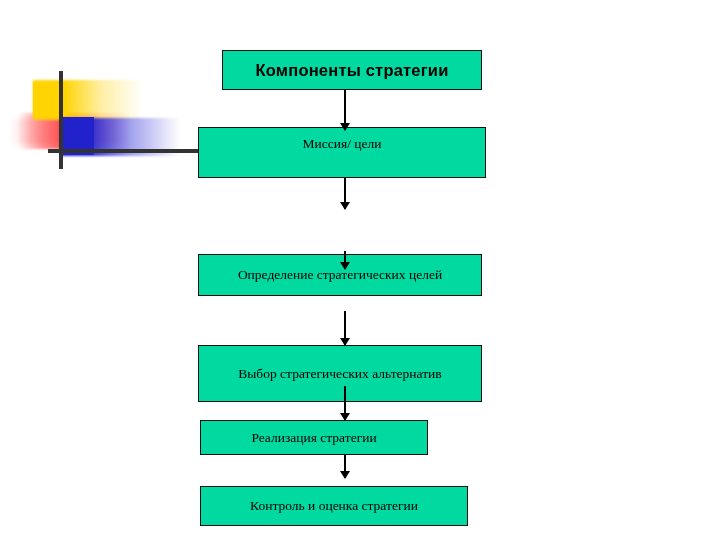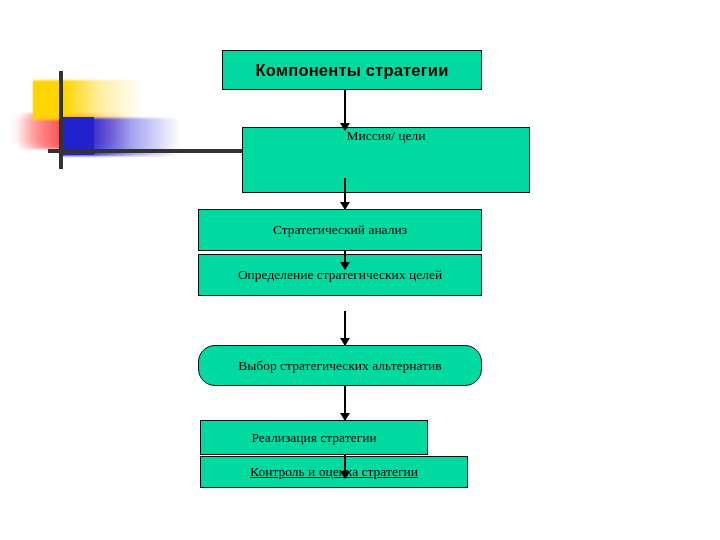--- a/index.html
+++ b/index.html
@@ -71,26 +71,26 @@
   }
   .box.step{
     font-family:"Liberation Serif", serif;
     font-size:13.5px;
   }
   .box.step .txt{display:block;padding:0 6px;}
   .box.title .txt{display:block;padding:0 6px;}
 
   
   #box-title   {left:222px;top:50px; width:260px;height:40px;}
-  #box-mission {left:198px;top:127px;width:288px;height:66px; align-items:flex-start;margin-left:44px;}
+  #box-mission {left:198px;top:127px;width:288px;height:51px; align-items:flex-start;padding-top:8px;}
   #box-analysis{left:198px;top:209px;width:284px;height:42px;}
   #box-goals   {left:198px;top:254px;width:284px;height:42px;}
-  #box-alt     {left:198px;top:345px;width:284px;height:41px;border-radius:17px;}
+  #box-alt     {left:198px;top:345px;width:284px;height:57px;}
   #box-impl    {left:200px;top:420px;width:228px;height:35px;}
-  #box-control {left:200px;top:456px;width:268px;height:32px;text-decoration:underline;}
+  #box-control {left:200px;top:486px;width:268px;height:40px;}
 
   
   .conn{position:absolute;width:2px;background:#000000;}
   .conn .head{
     position:absolute;left:-4px;bottom:-1px;
     width:0;height:0;
     border-left:5px solid transparent;
     border-right:5px solid transparent;
     border-top:8px solid #000000;
   }
@@ -116,23 +116,20 @@
   <div class="deco-vline"></div>
 
   <div class="box title" id="box-title">
     <span class="txt">Компоненты стратегии</span>
   </div>
 
   <div class="box step" id="box-mission">
     <span class="txt">Миссия/ цели</span>
   </div>
 
-  <div class="box step" id="box-analysis">
-    <span class="txt">Стратегический анализ</span>
-  </div>
 
   <div class="box step" id="box-goals">
     <span class="txt">Определение стратегических целей</span>
   </div>
 
   <div class="box step" id="box-alt">
     <span class="txt">Выбор стратегических альтернатив</span>
   </div>
 
   <div class="box step" id="box-impl">

